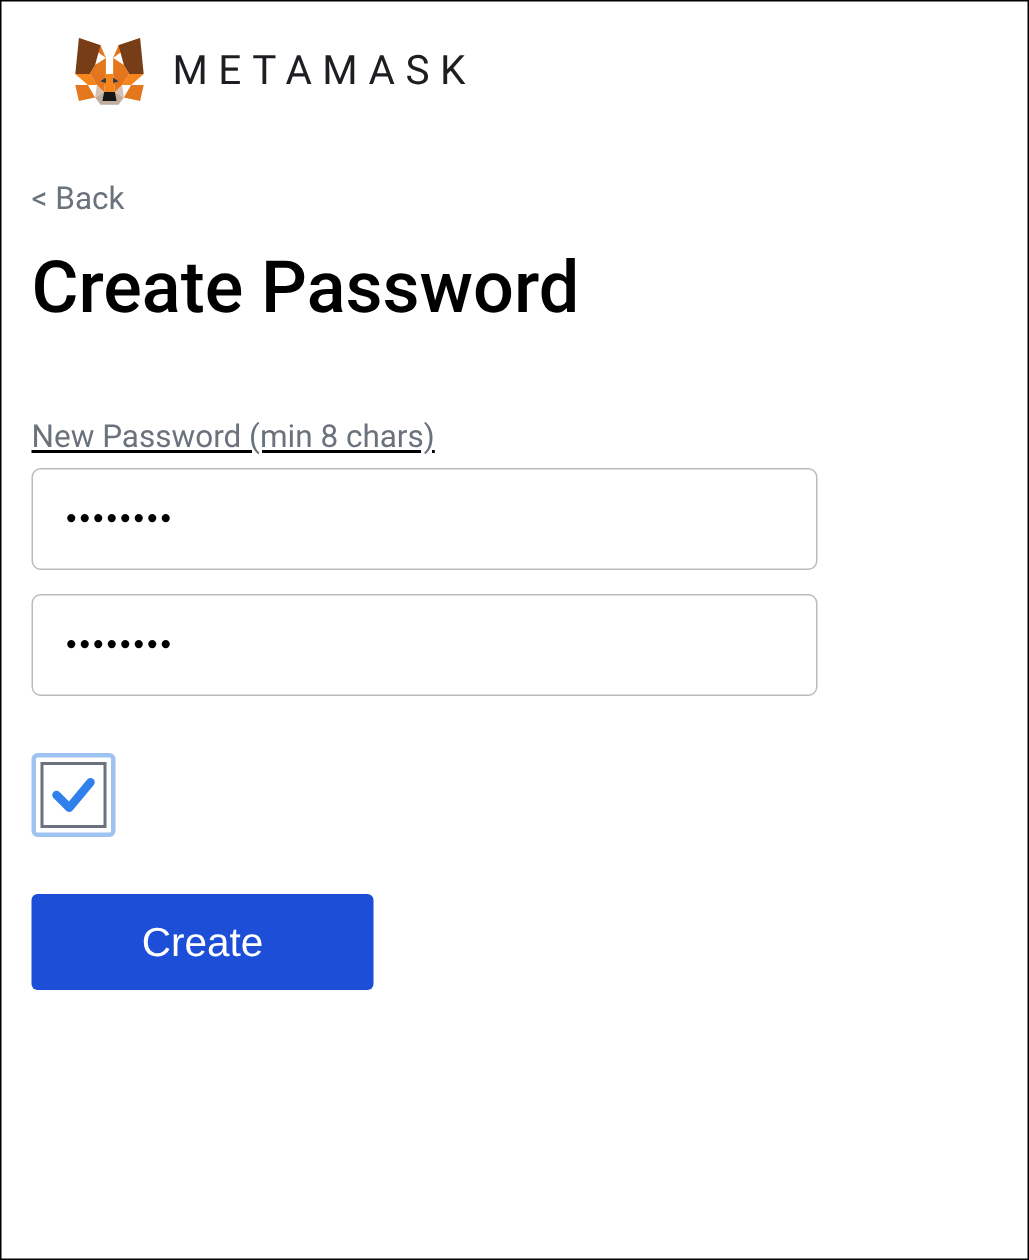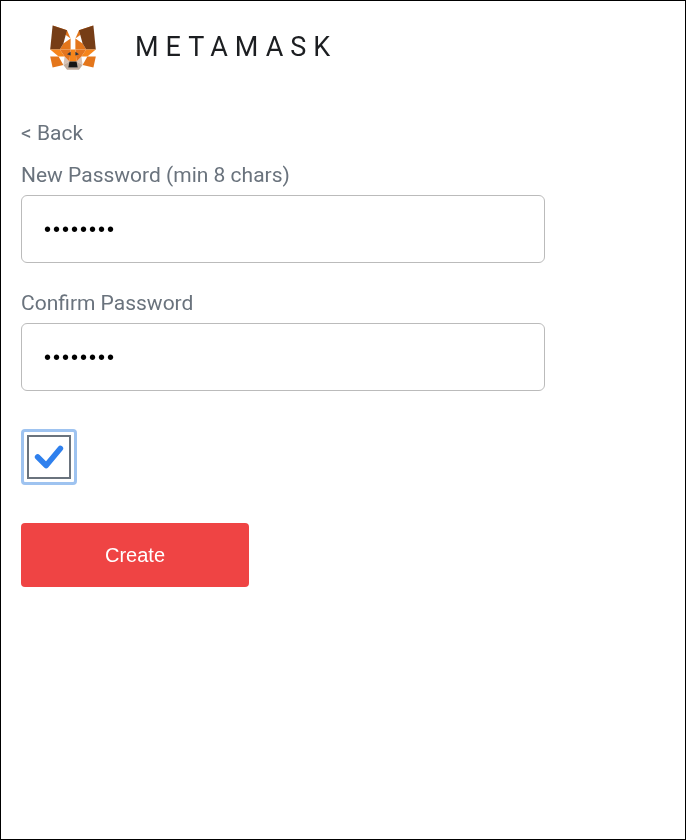--- a/index.html
+++ b/index.html
@@ -11,21 +11,20 @@
       width: 686px;
       height: 840px;
       font-family: -apple-system, BlinkMacSystemFont, "Segoe UI", Roboto, Helvetica, Arial, sans-serif;
       background: #fff;
       border: 1px solid #000;
     }
     .header {
       display: flex;
       align-items: center;
       padding: 22px 48px 10px 48px;
-      gap: 20px;
     }
     .logo-icon {
       width: 48px;
       height: 48px;
       margin-right: 18px;
     }
     .brand {
       font-size: 27px;
       letter-spacing: 7px;
       color: #1c1e21;
@@ -41,21 +40,22 @@
       display: inline-block;
       margin-bottom: 18px;
     }
     .page-title {
       font-size: 48px;
       font-weight: 500;
       color: #000;
       margin-bottom: 60px;
     }
     .form-group {
-      margin-bottom: 28px;
+      margin-bottom: 16px;
+      text-decoration: underline;
     }
     .field-label {
       font-size: 21px;
       color: #6a737d;
       margin-bottom: 8px;
       display: block;
     }
     .text-input {
       width: 524px;
       height: 68px;
@@ -97,25 +97,25 @@
       font-size: 22px;
       color: #6a737d;
     }
     .terms-link {
       color: #2f80ed;
       cursor: pointer;
     }
     .create-button {
       width: 228px;
       height: 64px;
-      background: #ef4444;
+      background: #1d4ed8;
       color: #fff;
       border: none;
       border-radius: 4px;
-      font-size: 20px;
+      font-size: 27px;
       cursor: pointer;
     }
   </style>
 </head>
 <body>
 
 <div class="header">
   <span class="logo-icon">
     <svg viewBox="0 0 40 40" width="48" height="48">
       <polygon fill="#E2761B" points="37,2 22,13 25,6"></polygon>
@@ -138,28 +138,28 @@
       <polygon fill="#233447" points="18,24 15,26 18,27"></polygon>
       <polygon fill="#233447" points="22,24 22,27 25,26"></polygon>
     </svg>
   </span>
   <span class="brand">METAMASK</span>
 </div>
 
 <div class="content">
   <div class="back-link">&lt; Back</div>
   
+  <h1 class="page-title">Create Password</h1>
   
   <div class="form-group">
     <label class="field-label">New Password (min 8 chars)</label>
     <input type="text" class="text-input" value="••••••••" style="">
   </div>
   
   <div class="form-group">
-    <label class="field-label">Confirm Password</label>
     <input type="text" class="text-input" value="••••••••" style="">
   </div>
   
   <div class="terms-row">
     <div class="checkbox-wrapper">
       <div class="checkbox-inner">
         <svg width="34" height="34" viewBox="0 0 24 24">
           <path fill="none" stroke="#2f80ed" stroke-width="4" stroke-linecap="round" stroke-linejoin="round" d="M4 12 L10 18 L20 6"></path>
         </svg>
       </div>

